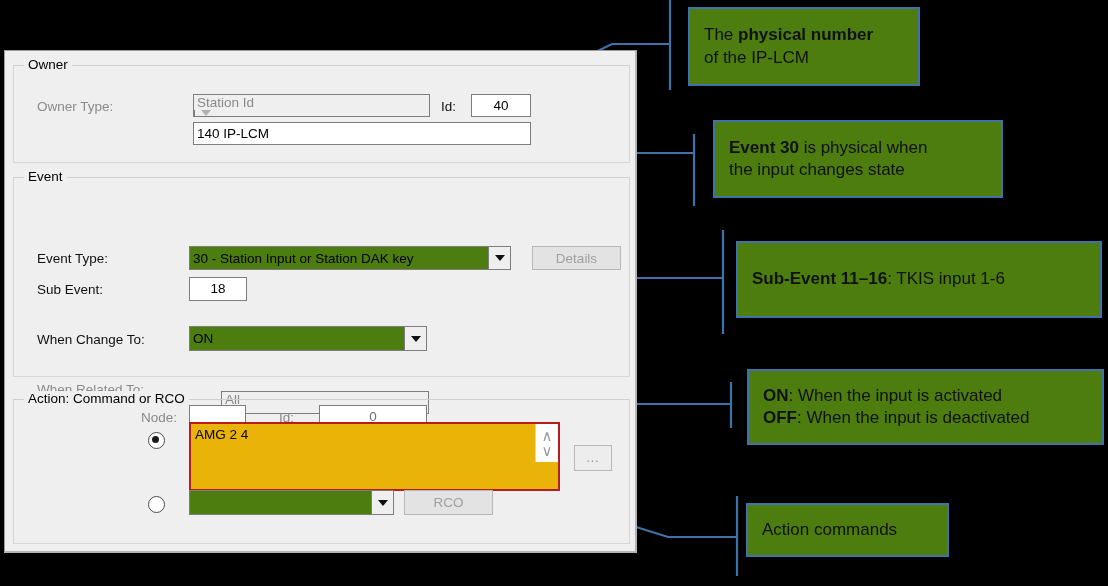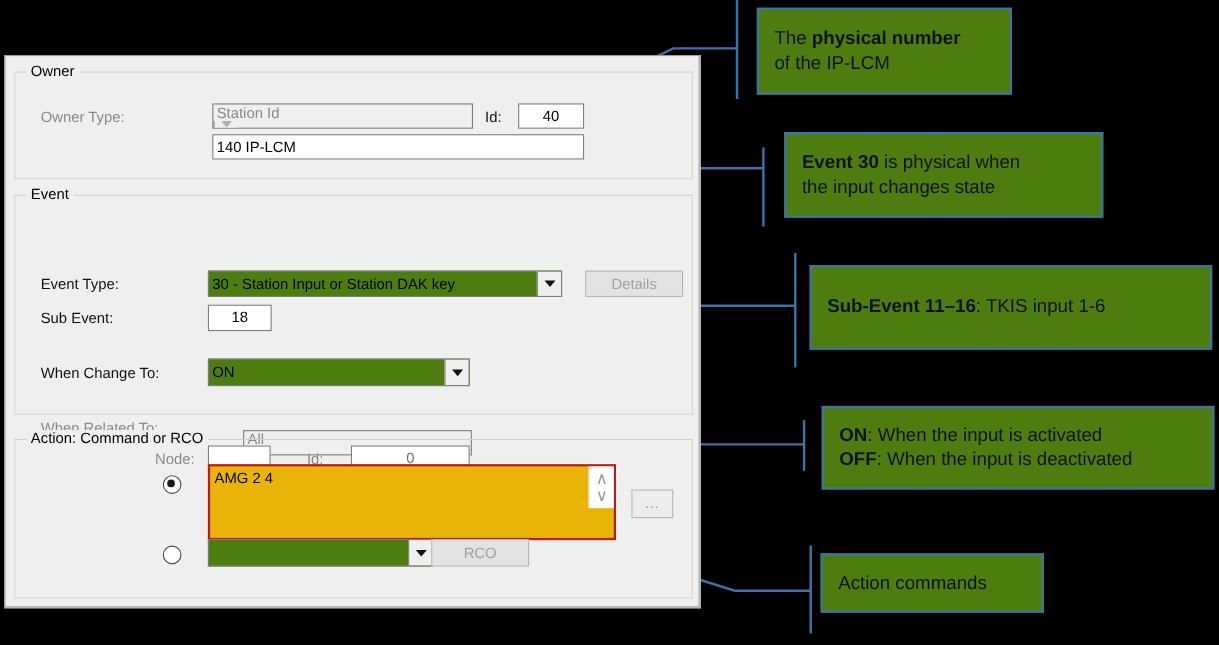--- a/index.html
+++ b/index.html
@@ -229,21 +229,21 @@
 
     <div class="radio" style="left:134px;top:96px;"></div>
 
     <div class="combo" style="left:175px;top:90px;width:205px;height:25px;">
       <span class="txt"></span>
       <span class="arrow">
           <i></i>
         </span>
     </div>
 
-    <div class="btn" style="left:378px;top:90px;width:89px;height:25px;">
+    <div class="btn" style="left:390px;top:90px;width:89px;height:25px;">
       <span>RCO</span>
     </div>
   </div>
 </div>
 
 <div class="callout" style="left:688px;top:7px;width:232px;height:79px;">
   <div>
     <span>The </span><b>physical number</b>
   </div>
   <div>

